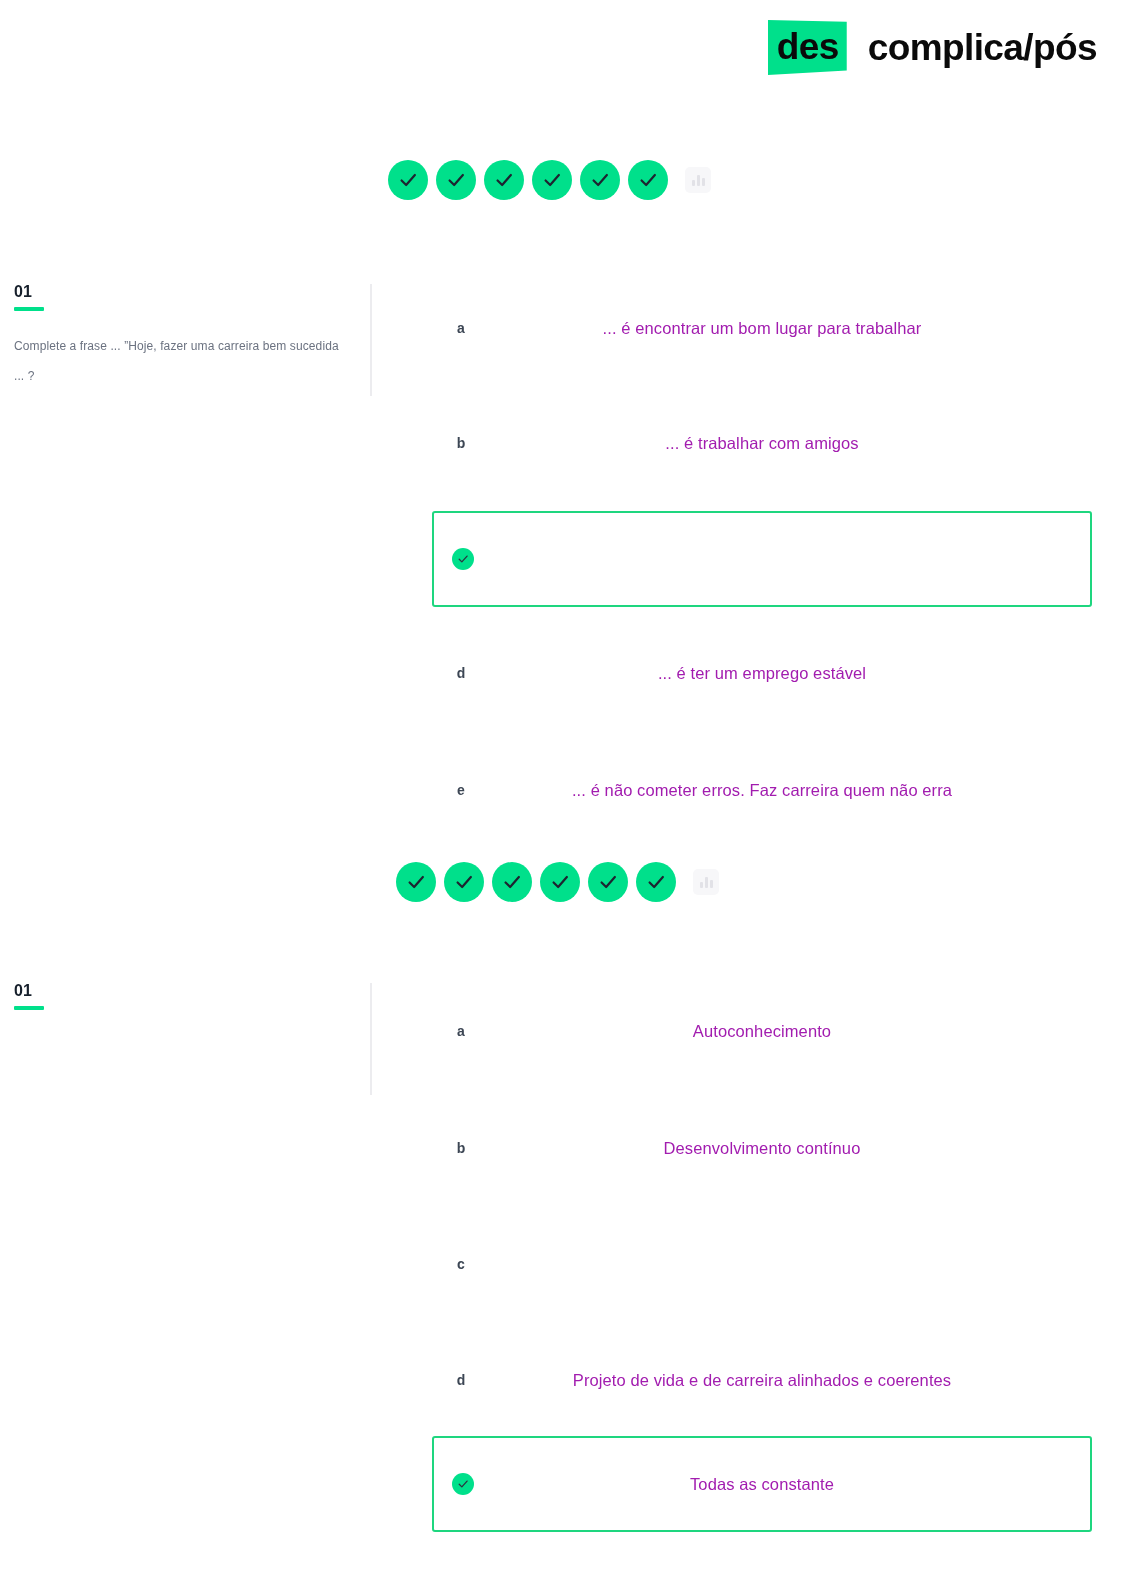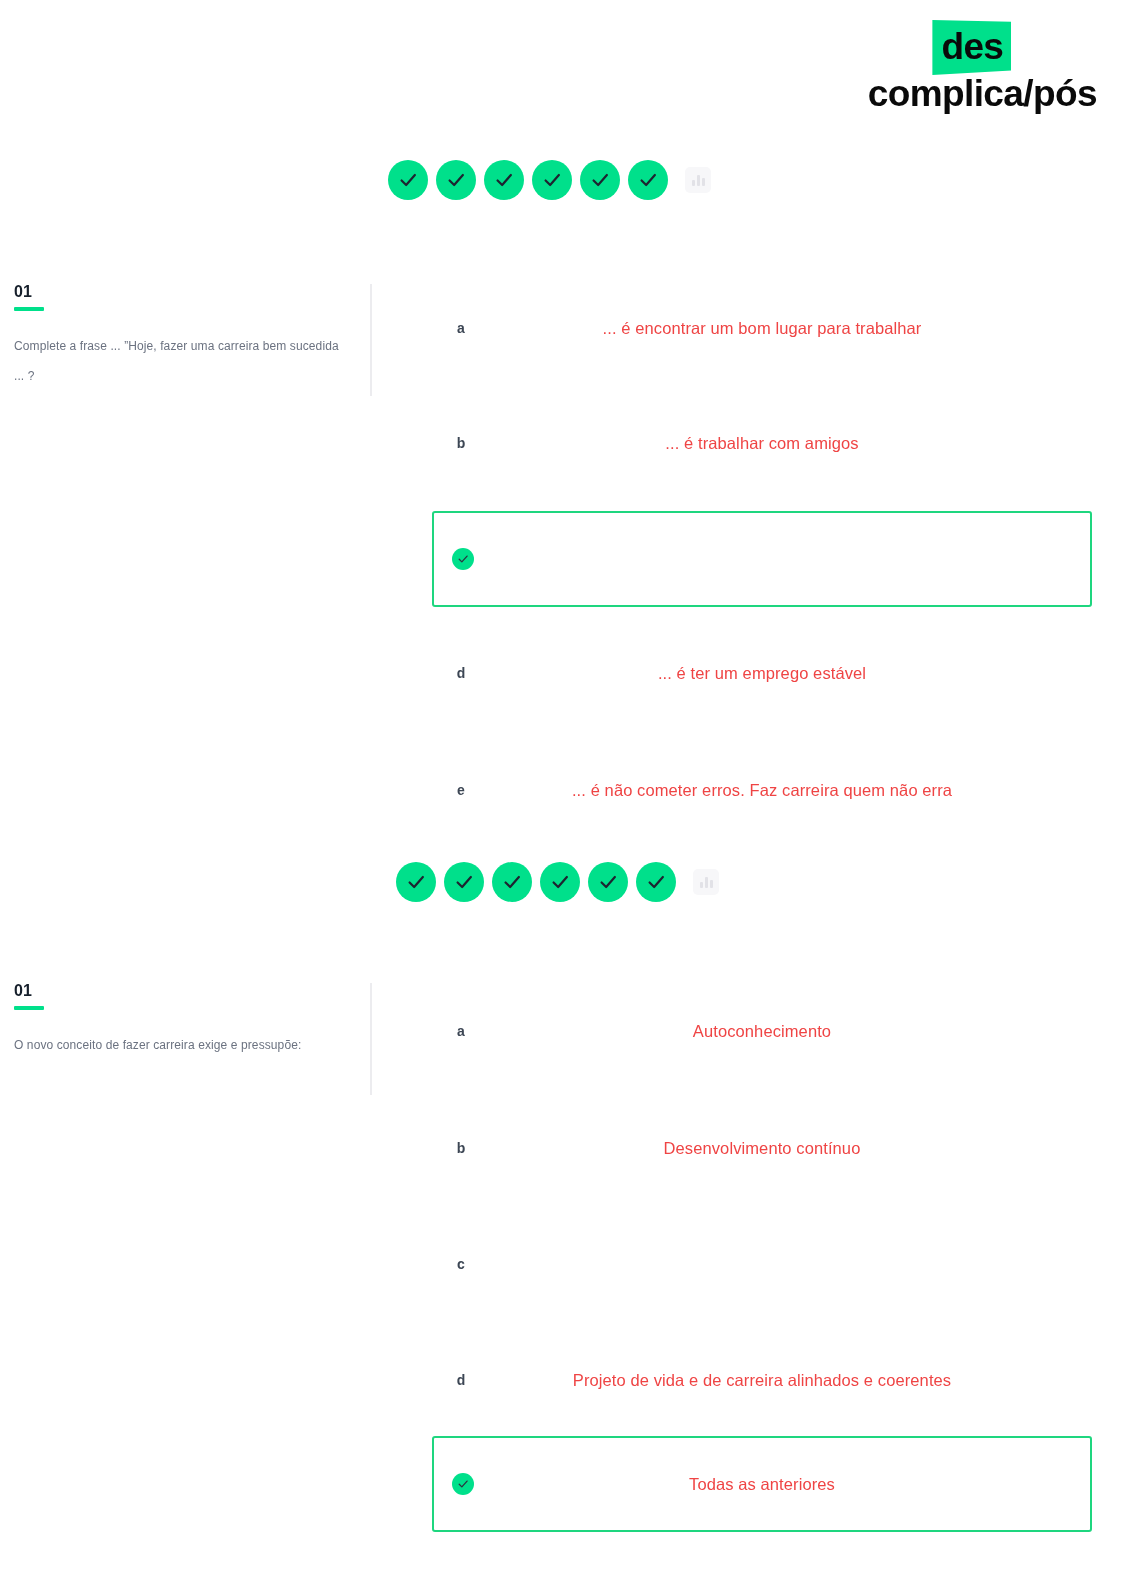--- a/index.html
+++ b/index.html
@@ -21,21 +21,20 @@
     position: absolute;
     top: 20px;
     right: 38px;
     display: flex;
     align-items: center;
     font-size: 37px;
     font-weight: 700;
     letter-spacing: -0.6px;
     line-height: 1;
     color: #0a0a0a;
-    flex-direction: column;
   }
   .logo-badge {
     background: #00e08b;
     color: #0a0a0a;
     padding: 8px 8px 10px 9px;
     margin-right: 2px;
     clip-path: polygon(0% 0%, 100% 3%, 100% 92%, 0% 100%);
     font-weight: 800;
   }
   .logo-rest { font-weight: 700; margin-left: 19px; }
@@ -125,21 +124,21 @@
     font-weight: 700;
     color: #3c4654;
     text-align: center;
     padding-left: 6px;
     box-sizing: border-box;
   }
   .option .otext {
     flex: 1 1 auto;
     text-align: center;
     font-size: 16.5px;
-    color: #ef4444;
+    color: #a21caf;
     letter-spacing: 0.1px;
     padding-right: 52px;
   }
   .option.selected {
     border: 2px solid #1ed67f;
     border-radius: 3px;
     height: 96px;
   }
   .mini-check {
     width: 22px;
@@ -274,21 +273,20 @@
       <i></i>
       <i></i>
     </div>
 </div>
 
 <div class="question-block" style="top:983px; height:602px;">
   <div class="q-divider" style="top:0px; height:112px;"></div>
   <div class="q-left">
     <div class="q-number">01</div>
     <div class="q-underline"></div>
-    <div class="q-text">O novo conceito de fazer carreira exige e pressupõe:</div>
   </div>
 
   <div class="option" style="top:20px;">
     <div class="letter">a</div>
     <div class="otext">Autoconhecimento</div>
   </div>
 
   <div class="option" style="top:137px;">
     <div class="letter">b</div>
     <div class="otext">Desenvolvimento contínuo</div>
@@ -304,15 +302,15 @@
   </div>
 
   <div class="option selected" style="top:453px;">
     <div class="letter">
       <span class="mini-check">
           <svg width="14" height="14" viewBox="0 0 24 24" fill="none">
             <path d="M5.5 12.5 L10 17 L19 7" stroke="#2b3340" stroke-width="2.2" stroke-linecap="round" stroke-linejoin="round"></path>
           </svg>
         </span>
     </div>
-    <div class="otext">Todas as anteriores</div>
+    <div class="otext">Todas as constante</div>
   </div>
 </div>
 
 </body></html>

